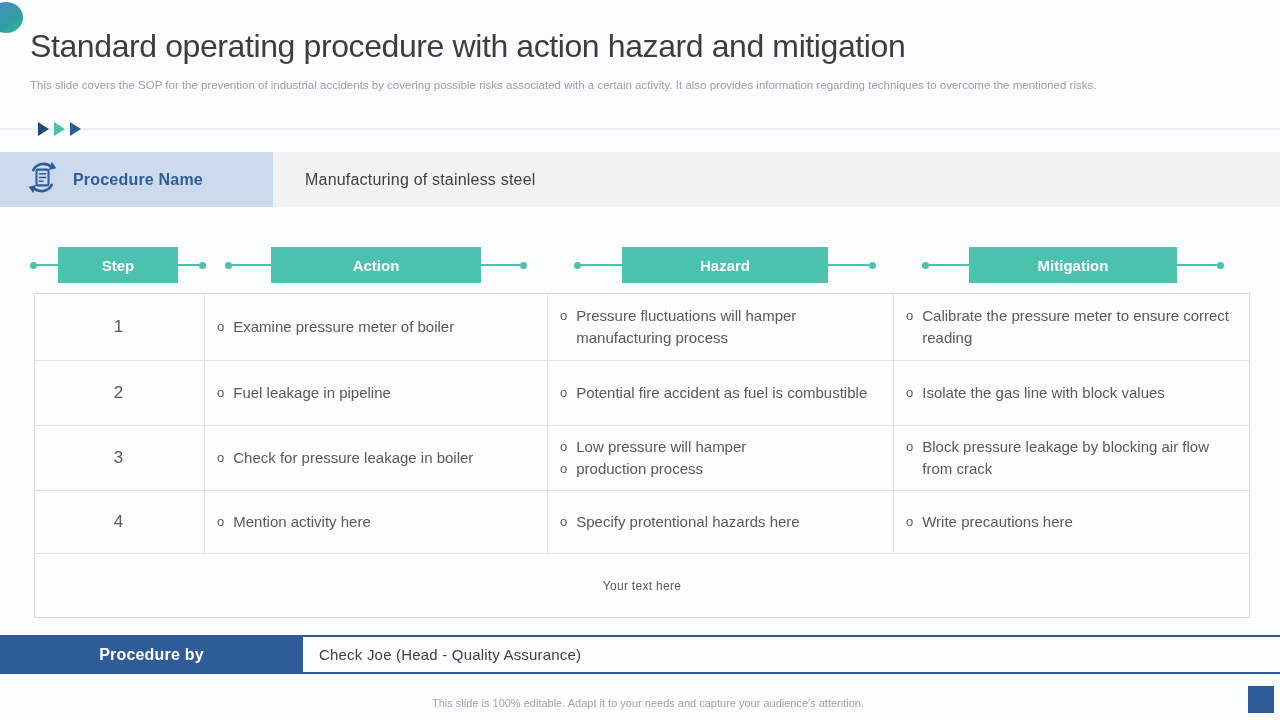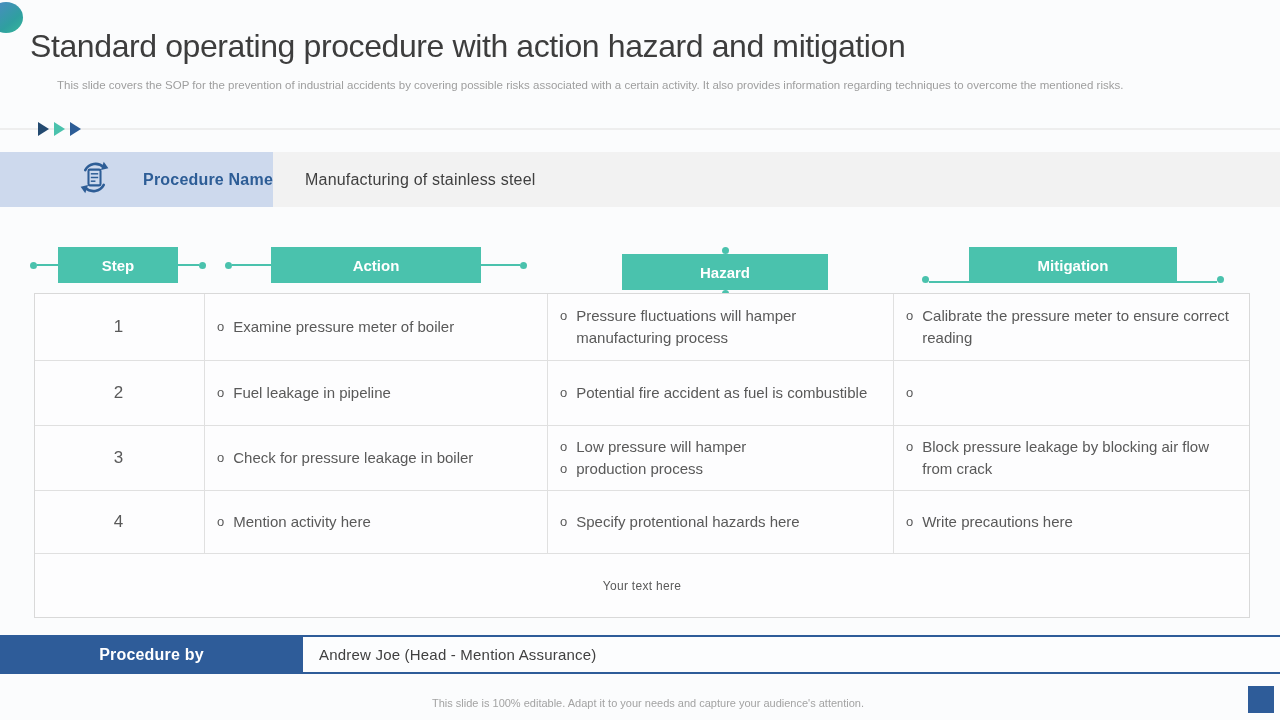--- a/index.html
+++ b/index.html
@@ -16,55 +16,55 @@
     border-radius:50%;
     background:linear-gradient(140deg,#4a8cc2 10%,#2f9fa0 65%,#35b39c 95%);
   }
 
   .title{
     position:absolute;left:30px;top:20px;width:1180px;
     font-size:32px;color:#3d3d3d;letter-spacing:-0.4px;font-weight:400;margin-top:8px;
   }
   .subtitle{
     position:absolute;left:30px;top:78px;width:1145px;
-    font-size:11.5px;line-height:1.38;color:#9e9e9e;margin-left:27px;
+    font-size:11.5px;line-height:1.38;color:#9e9e9e;
   }
 
   .divider-line{
     position:absolute;left:0;top:128px;width:1280px;height:2px;background:#eeeeee;
   }
   .arrows{position:absolute;left:38px;top:122px;display:flex;gap:5px;align-items:center;}
   .tri{width:0;height:0;border-style:solid;border-width:7px 0 7px 11px;border-color:transparent transparent transparent #234a70;}
   .tri.teal{border-left-color:#4ac2ad;}
   .tri.blue2{border-left-color:#2d5d96;}
 
   
   .proc-bar{position:absolute;left:0;top:152px;width:1280px;height:55px;display:flex;}
   .proc-label{
-    width:273px;background:#cdd9ed;display:flex;align-items:center;gap:30px;
-    padding-left:24px;box-sizing:border-box;justify-content:flex-end;
+    width:273px;background:#cdd9ed;display:flex;align-items:center;gap:12px;
+    padding-left:24px;box-sizing:border-box;
   }
   .proc-label .label-text{color:#2d5d96;font-weight:bold;font-size:16px;letter-spacing:0.2px;}
   .proc-value{
     flex:1;background:#f2f2f2;display:flex;align-items:center;
     padding-left:32px;font-size:16px;color:#404040;letter-spacing:0.2px;
   }
 
   
   .hdr-group{position:absolute;top:247px;height:36px;display:flex;align-items:center;}
   .hdr-dot{width:7px;height:7px;border-radius:50%;background:#4ac2ad;flex:0 0 auto;}
   .hdr-line{height:2px;background:#4ac2ad;flex:1;}
   .hdr-box{
     height:36px;background:#4ac2ad;color:#ffffff;font-weight:bold;font-size:15px;
     display:flex;align-items:center;justify-content:center;flex:0 0 auto;
   }
   #hdr-step{left:30px;width:176px;} #hdr-step .hdr-box{width:120px;}
   #hdr-action{left:225px;width:302px;} #hdr-action .hdr-box{width:210px;}
-  #hdr-hazard{left:574px;width:302px;flex-direction:column;} #hdr-hazard .hdr-box{width:206px;}
-  #hdr-mitigation{left:922px;width:302px;align-items:flex-end;} #hdr-mitigation .hdr-box{width:208px;}
+  #hdr-hazard{left:574px;width:302px;} #hdr-hazard .hdr-box{width:206px;}
+  #hdr-mitigation{left:922px;width:302px;} #hdr-mitigation .hdr-box{width:208px;}
 
   
   .sop-table{
     position:absolute;left:34px;top:293px;width:1216px;box-sizing:border-box;
     border:1px solid #d9d9d9;background:#fdfdfe;
   }
   .trow{
     display:grid;grid-template-columns:170px 343px 346px 1fr;
     border-bottom:1px solid #e0e0e0;
   }
@@ -208,20 +208,21 @@
           </div>
     <div class="cell">
             <div class="bullet-item">
               <span class="bullet">o</span>
               <span>Potential fire accident as fuel is combustible</span>
             </div>
           </div>
     <div class="cell">
             <div class="bullet-item">
               <span class="bullet">o</span>
+              <span>Isolate the gas line with block values</span>
             </div>
           </div>
   </div>
 
   <div class="trow r3">
     <div class="cell step-cell">3</div>
     <div class="cell">
             <div class="bullet-item">
               <span class="bullet">o</span>
               <span>Check for pressure leakage in boiler</span>
@@ -265,19 +266,19 @@
               <span>Write precautions here</span>
             </div>
           </div>
   </div>
 </div>
     <div class="tfoot-row">Your text here</div>
   </div>
 
   <div class="prep-bar">
     <div class="prep-label">Procedure by</div>
-    <div class="prep-value">Andrew Joe (Head - Mention Assurance)</div>
+    <div class="prep-value">Check Joe (Head - Quality Assurance)</div>
   </div>
 
   <div class="slide-footer">This slide is 100% editable. Adapt it to your needs and capture your audience's attention.</div>
   <div class="corner-accent"></div>
 
 </div>
 
 </body></html>

